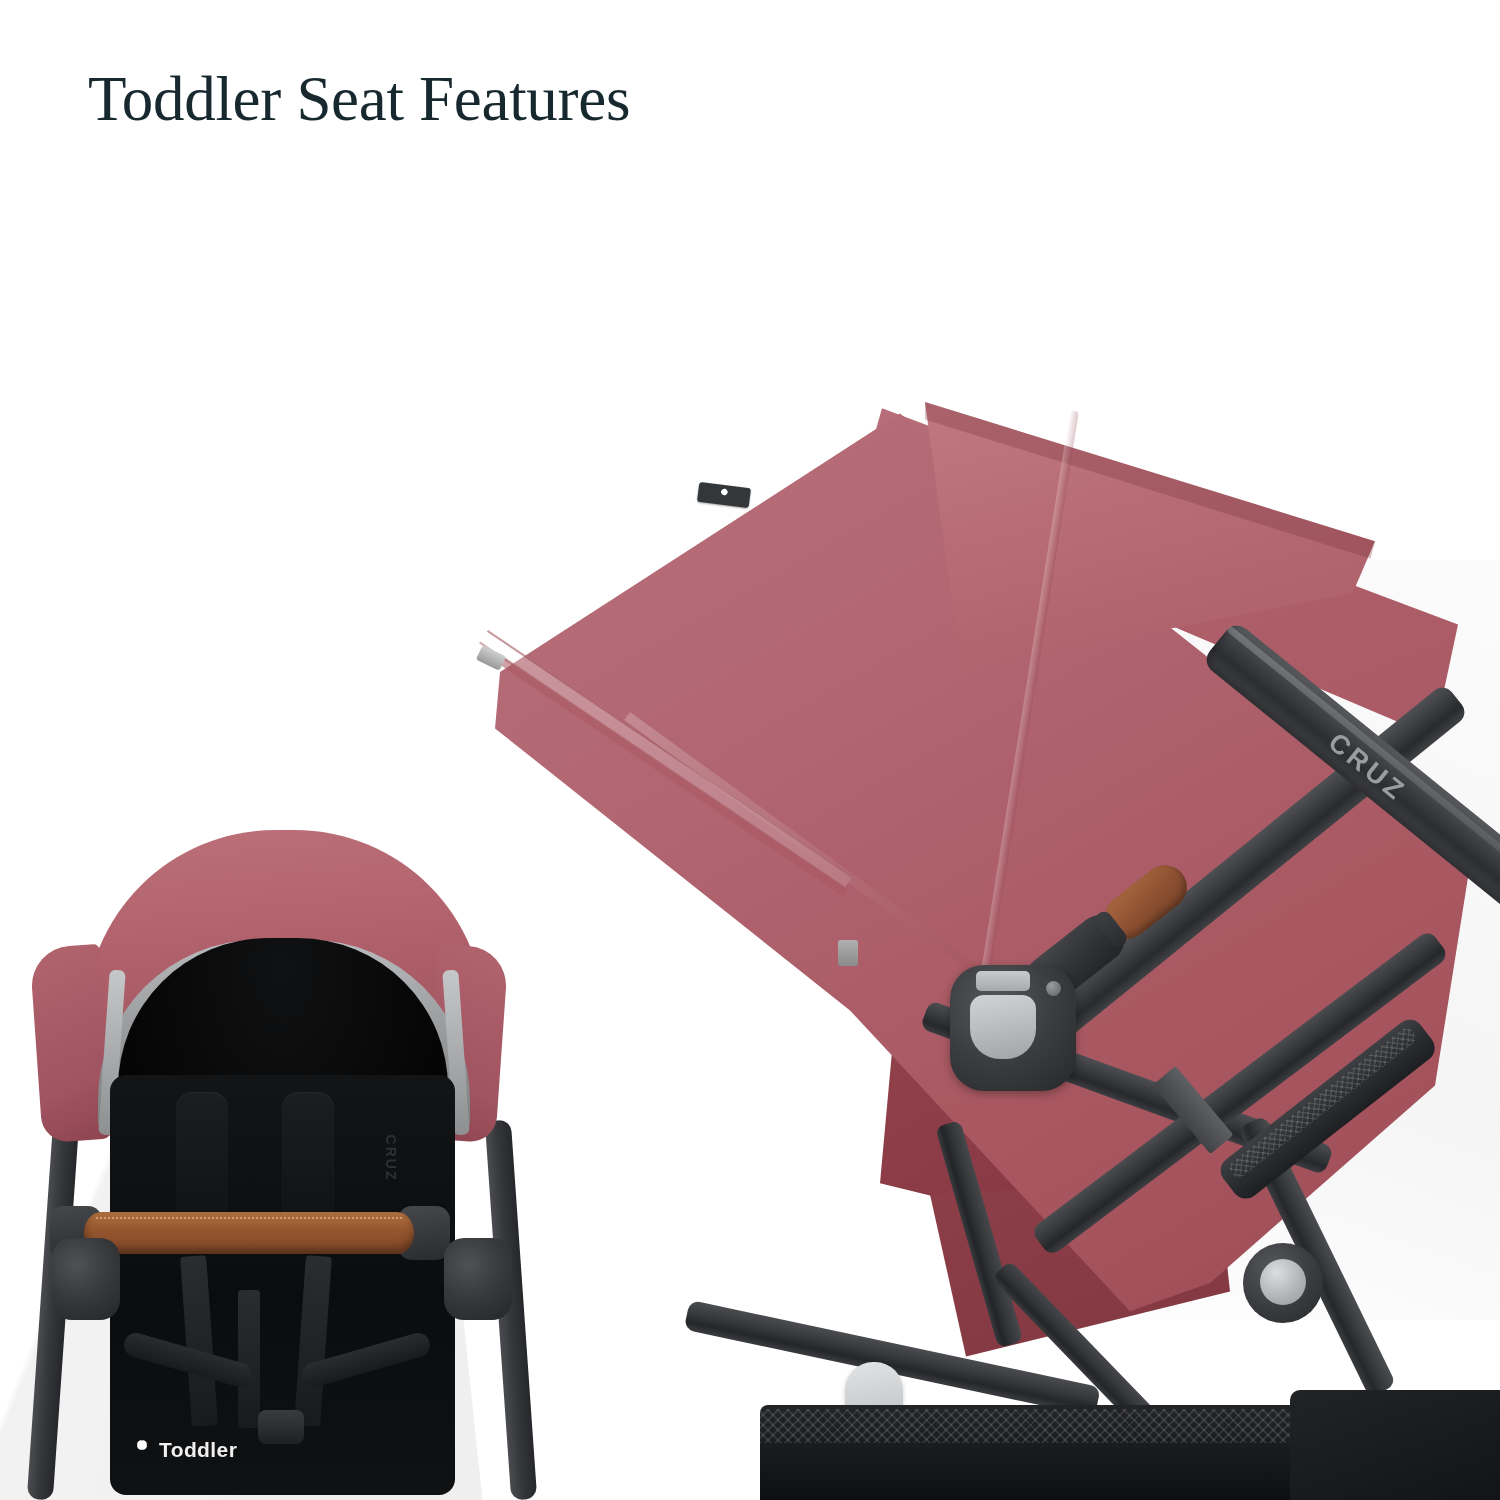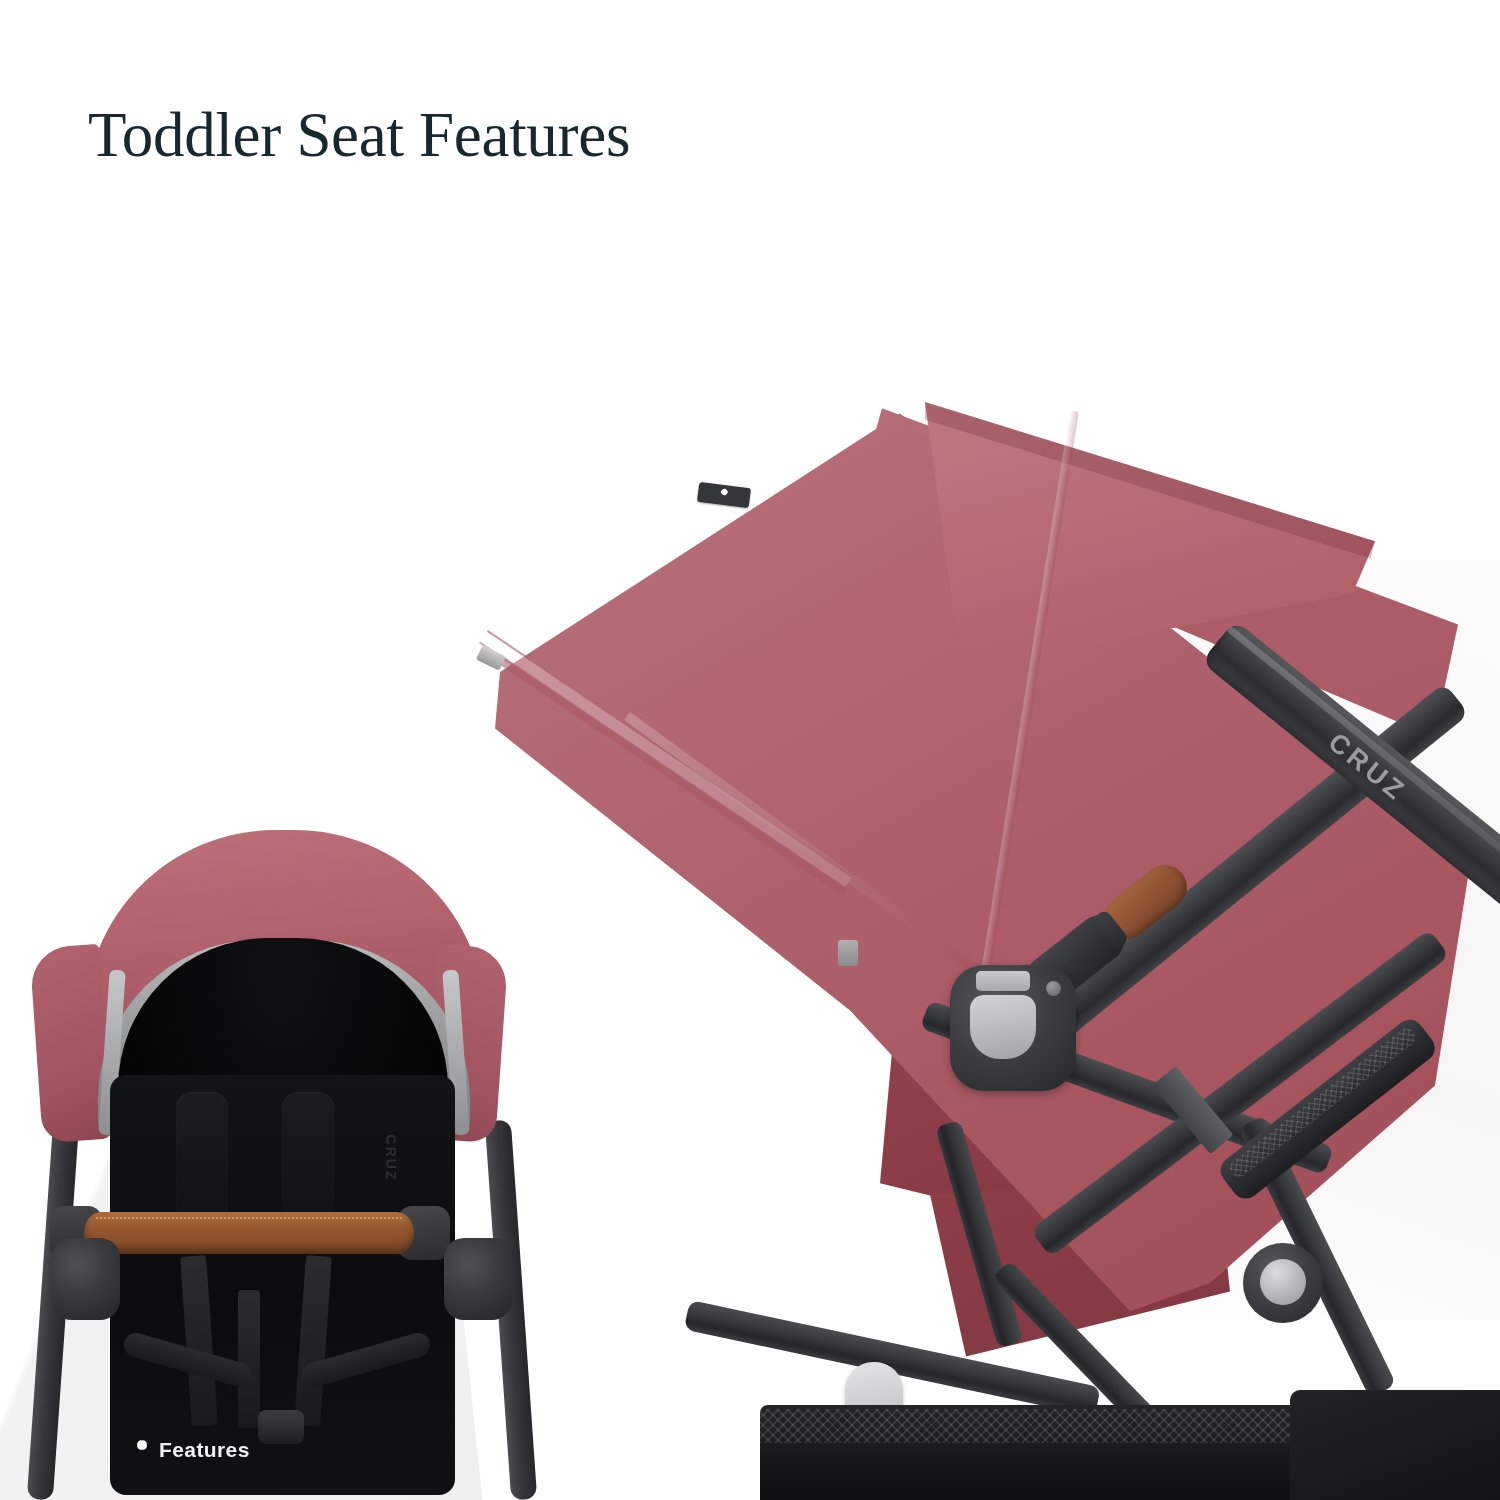--- a/index.html
+++ b/index.html
@@ -36,21 +36,20 @@
     opacity: .85;
   }
 
   
   .text-block {
     position: absolute;
     left: 88px;
     top: 66px;
     width: 1230px;
     z-index: 60;
-    margin-top: 36px;
   }
   .heading {
     font-family: "Liberation Serif", serif;
     font-size: 63px;
     line-height: 1.05;
     color: #17292f;
     letter-spacing: -0.3px;
     margin: 0 0 28px 0;
     font-weight: 400;
   }
@@ -614,16 +613,16 @@
     <div class="l-joint" style="left:444px; top:418px; width:68px; height:82px;"></div>
   </div>
 
   <div class="l-logo">
     <span class="pinwheel big">
       <i></i>
         <i></i>
         <i></i>
         <i></i>
     </span>
-    <span class="l-logo-text">Features</span>
+    <span class="l-logo-text">Toddler</span>
   </div>
 
 </div>
 
 </body></html>

